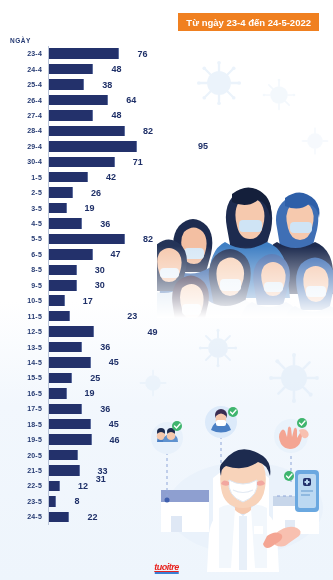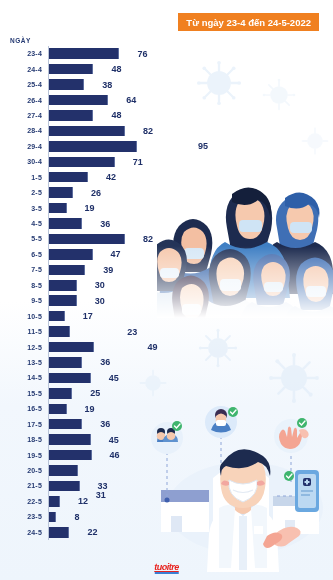--- a/index.html
+++ b/index.html
@@ -436,27 +436,20 @@
         </div>
       </div>
       <div class="row">
         <div class="cat-label">6-5</div>
         <div class="bar-wrap">
           <div class="bar" style="width: 43.54px; background: rgb(35, 49, 107);"></div>
           <div class="bar-value" style="color: rgb(31, 48, 104);">47</div>
         </div>
       </div>
       <div class="row">
-        <div class="cat-label">7-5</div>
-        <div class="bar-wrap">
-          <div class="bar" style="width: 36.13px; background: rgb(35, 49, 107);"></div>
-          <div class="bar-value" style="color: rgb(31, 48, 104);">39</div>
-        </div>
-      </div>
-      <div class="row">
         <div class="cat-label">8-5</div>
         <div class="bar-wrap">
           <div class="bar" style="width: 27.79px; background: rgb(35, 49, 107);"></div>
           <div class="bar-value" style="color: rgb(31, 48, 104);">30</div>
         </div>
       </div>
       <div class="row">
         <div class="cat-label">9-5</div>
         <div class="bar-wrap">
           <div class="bar" style="width: 27.79px; background: rgb(35, 49, 107);"></div>

